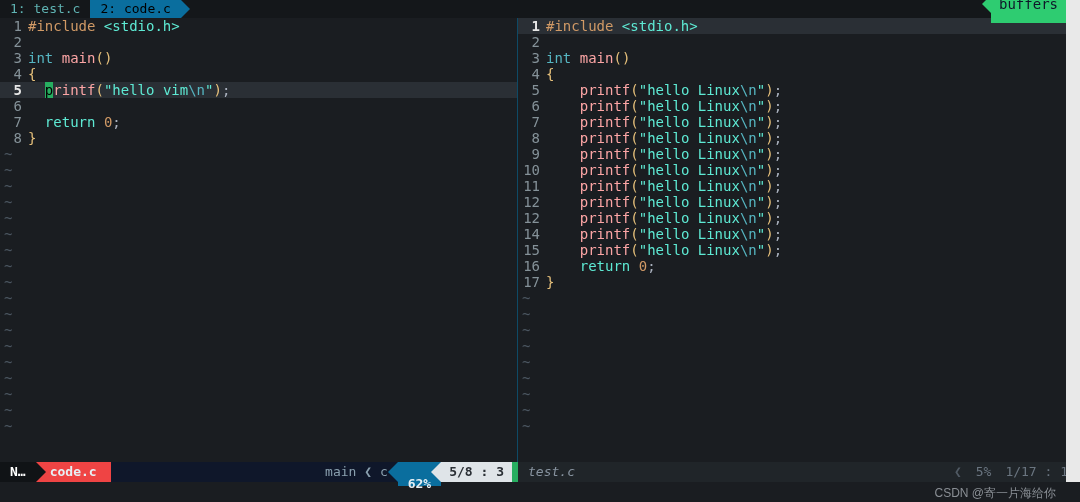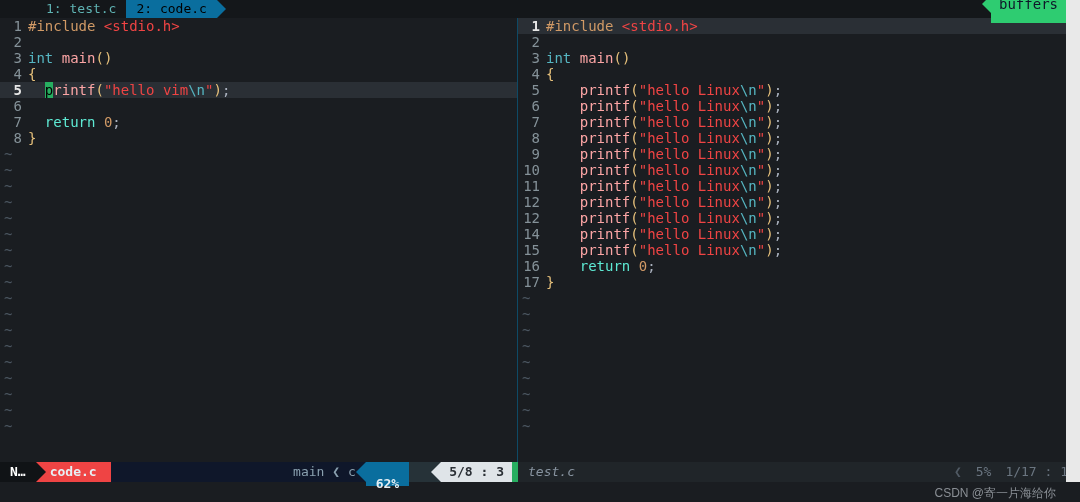--- a/index.html
+++ b/index.html
@@ -19,21 +19,21 @@
     background: #14171a;
     align-items: center;
   }
   .tab {
     padding: 0 10px;
     height: 18px;
     line-height: 18px;
     font-size: 13px;
     position: relative;
   }
-  .tab-inactive { background: #14171a; color: #5fb3b3; margin-left: 36px; }
+  .tab-inactive { background: #14171a; color: #5fb3b3; }
   .tab-active {
     background: #0a6e9e;
     color: #000;
     position: relative;
   }
   .tab-active::after {
     content: "";
     position: absolute;
     right: -9px; top: 0;
     border-top: 9px solid transparent;
@@ -86,41 +86,41 @@
     user-select: none;
   }
   .lineno-bold { color: #e6e6e6; font-weight: bold; }
   .codetxt { white-space: pre; }
   .line-hl { background: #2a2f35; }
   .cursor { background: #27ae60; color: #000; }
   .tilde { color: #4a5560; padding-left: 4px; }
   .kw { color: #5eead4; }
   .type { color: #56b6c2; }
   .preproc { color: #d19a66; }
-  .str { color: #ef4444; }
+  .str { color: #5eead4; }
   .esc { color: #56b6c2; }
   .num { color: #d19a66; }
   .fn { color: #fca5a5; }
   .punct { color: #abb2bf; }
   .br { color: #e6c07b; }
 
   .status {
     display: flex;
     height: 20px;
     line-height: 20px;
     font-size: 13px;
   }
   .status-left { width: 518px; display: flex; background: #263238; }
   .status-right { flex: 1; display: flex; background: #202529; color: #6a7580; align-items: center; }
   .seg { padding: 0 10px; position: relative; }
   .seg-mode { background: #101316; color: #fff; font-weight: bold; }
   .seg-file { background: #ef4444; color: #e6f0f5; font-weight: bold; padding: 0 14px; }
   .seg-mid { background: #0f172a; color: #8aa0af; flex: 1; text-align: right; padding-right: 10px; }
   .seg-pct { background: #0a6e9e; color: #e6f0f5; font-weight: bold; padding: 12px 10px; }
-  .seg-pos { background: #dfe4e8; color: #2a2f35; font-weight: bold; padding: 0 8px; margin-left: 32px; }
+  .seg-pos { background: #dfe4e8; color: #2a2f35; font-weight: bold; padding: 0 8px; }
   .seg-cursor-cap { background: #27ae60; width: 6px; }
   .arrow-r::after {
     content:""; position:absolute; right:-10px; top:0;
     border-top:10px solid transparent; border-bottom:10px solid transparent;
     border-left:10px solid currentColor;
   }
   .seg-mode.arrow-r::after { color:#101316; border-left-color:#101316; z-index:2;}
   .seg-file { margin-left:0; }
   .seg-file::after {
     content:""; position:absolute; right:-10px; top:0;

